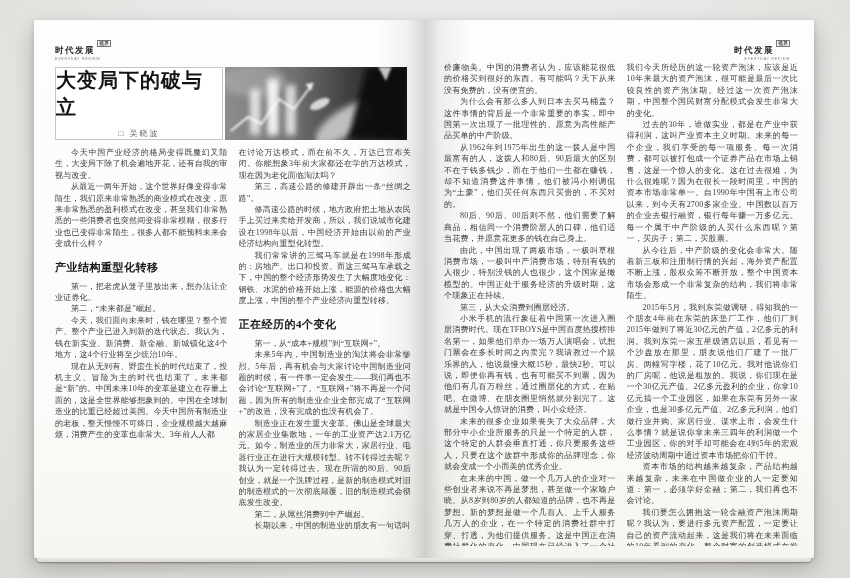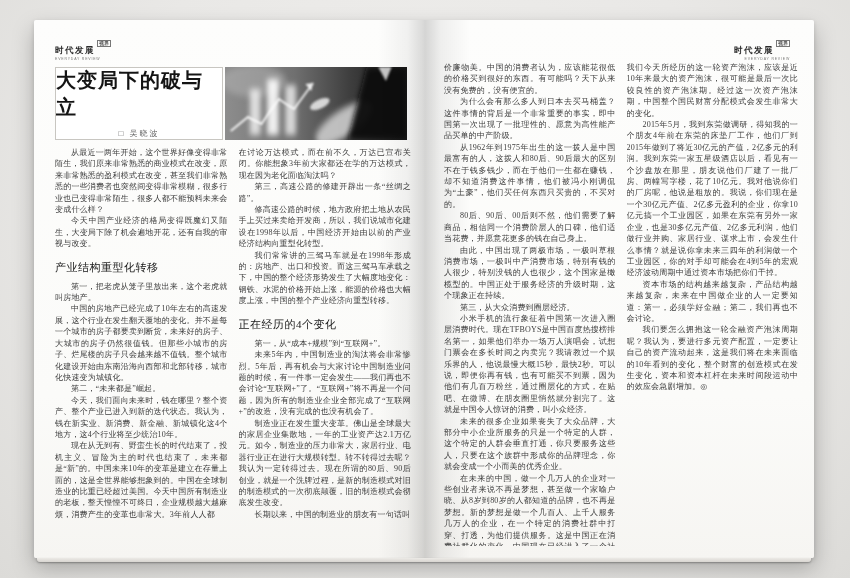--- a/index.html
+++ b/index.html
@@ -48,21 +48,21 @@
   .cols{position:absolute;display:flex;gap:11px;overflow:hidden;}
   .page.left  .cols{left:21px;right:13px;top:127px;bottom:12px;}
   .page.right .cols{left:20px;right:16px;top:42px;bottom:12px;}
   .col{flex:1;overflow:hidden;}
 
   .para{
     margin:0;text-indent:2em;font-size:8px;line-height:11.4px;
     text-align:justify;color:#3c3c3c;letter-spacing:.2px;
   }
   .para.cont{text-indent:0;}
-  .sec-head{margin:11px 0 7px;font-size:11px;line-height:13px;font-weight:normal;color:#161616;letter-spacing:.5px;}
+  .sec-head{margin:11px 0 7px;font-size:11px;line-height:13px;font-weight:bold;color:#161616;letter-spacing:.5px;}
 </style>
 </head>
 <body>
 
 <div class="spread">
 
   <div class="page left">
     <div class="masthead mh-left">
       <div>
         <span class="mh-cn">时代发展</span><span class="mh-tag">视界</span>
@@ -112,38 +112,38 @@
           <g>
             <polygon points="148,0 190,0 190,73 128,73" fill="#101010" opacity="0.96" filter="url(#b3)"></polygon>
             <polygon points="160,0 174,0 168,14" fill="#e6e6e6" opacity="0.85" filter="url(#b1)"></polygon>
           </g>
         </svg>
       </div>
     </div>
 
     <div class="cols">
       <div class="col">
+          <p class="para">今天中国产业经济的格局变得既魔幻又陌生，大变局下除了机会遍地开花，还有自我的审视与改变。</p>
           <p class="para">从最近一两年开始，这个世界好像变得非常陌生，我们原来非常熟悉的商业模式在改变，原来非常熟悉的盈利模式在改变，甚至我们非常熟悉的一些消费者也突然间变得非常模糊，很多行业也已变得非常陌生，很多人都不能预料未来会变成什么样？</p>
-          <p class="para">今天中国产业经济的格局变得既魔幻又陌生，大变局下除了机会遍地开花，还有自我的审视与改变。</p>
           <h3 class="sec-head">产业结构重型化转移</h3>
-          <p class="para">第一，把老虎从笼子里放出来，这个老虎就叫房地产。</p>
-          <p class="para">中国的房地产已经完成了10年左右的高速发展，这个行业在发生翻天覆地的变化。并不是每一个城市的房子都要卖到断货，未来好的房子、大城市的房子仍然很值钱。但那些小城市的房子、烂尾楼的房子只会越来越不值钱。整个城市化建设开始由东南沿海向西部和北部转移，城市化快速变为城镇化。</p>
+          <p class="para">第一，把老虎从笼子里放出来，想办法让企业证券化。</p>
           <p class="para">第二，“未来都是”崛起。</p>
           <p class="para">今天，我们面向未来时，钱在哪里？整个资产、整个产业已进入到新的迭代状态。我认为，钱在新实业、新消费、新金融、新城镇化这4个地方，这4个行业将至少统治10年。</p>
           <p class="para">现在从无到有、野蛮生长的时代结束了，投机主义、冒险为主的时代也结束了，未来都是“新”的。中国未来10年的变革是建立在存量上面的，这是全世界能够想象到的。中国在全球制造业的比重已经超过美国。今天中国所有制造业的老板，整天惶惶不可终日，企业规模越大越麻烦，消费产生的变革也非常大。3年前人人都</p>
         </div>
       <div class="col">
           <p class="para cont">在讨论万达模式，而在前不久，万达已宣布关闭。你能想象3年前大家都还在学的万达模式，现在因为老化面临淘汰吗？</p>
           <p class="para">第三，高速公路的修建开辟出一条“丝绸之路”。</p>
           <p class="para">修高速公路的时候，地方政府把土地从农民手上买过来卖给开发商，所以，我们说城市化建设在1998年以后，中国经济开始由以前的产业经济结构向重型化转型。</p>
           <p class="para">我们常常讲的三驾马车就是在1998年形成的：房地产、出口和投资。而这三驾马车承载之下，中国的整个经济形势发生了大幅度地变化：钢铁、水泥的价格开始上涨，能源的价格也大幅度上涨，中国的整个产业经济向重型转移。</p>
           <h3 class="sec-head">正在经历的4个变化</h3>
           <p class="para">第一，从“成本+规模”到“互联网+”。</p>
           <p class="para">未来5年内，中国制造业的淘汰将会非常惨烈。5年后，再有机会与大家讨论中国制造业问题的时候，有一件事一定会发生——我们再也不会讨论“互联网+”了。“互联网+”将不再是一个问题，因为所有的制造业企业全部完成了“互联网+”的改造，没有完成的也没有机会了。</p>
           <p class="para">制造业正在发生重大变革。佛山是全球最大的家居企业集散地，一年的工业资产达2.1万亿元。如今，制造业的压力非常大，家居行业、电器行业正在进行大规模转型。转不转得过去呢？我认为一定转得过去。现在所谓的80后、90后创业，就是一个洗牌过程，是新的制造模式对旧的制造模式的一次彻底颠覆，旧的制造模式会彻底发生改变。</p>
+          <p class="para">第二，从屌丝消费到中产崛起。</p>
           <p class="para">长期以来，中国的制造业的朋友有一句话叫</p>
         </div>
     </div>
   </div>
 
   <div class="page right">
     <div class="masthead mh-right">
       <div>
         <span class="mh-cn">时代发展</span><span class="mh-tag">视界</span>
       </div>
@@ -158,20 +158,22 @@
           <p class="para">80后、90后、00后则不然，他们需要了解商品，相信同一个消费阶层人的口碑，他们适当花费，并愿意花更多的钱在自己身上。</p>
           <p class="para">由此，中国出现了两极市场，一极叫草根消费市场，一极叫中产消费市场，特别有钱的人很少，特别没钱的人也很少，这个国家是橄榄型的。中国正处于服务经济的升级时期，这个现象正在持续。</p>
           <p class="para">第三，从大众消费到圈层经济。</p>
           <p class="para">小米手机的流行象征着中国第一次进入圈层消费时代。现在TFBOYS是中国百度热搜榜排名第一，如果他们举办一场万人演唱会，试想门票会在多长时间之内卖完？我请教过一个娱乐界的人，他说最慢大概15秒，最快2秒。可以说，即便你再有钱，也有可能买不到票，因为他们有几百万粉丝，通过圈层化的方式，在贴吧、在微博、在朋友圈里悄然就分割完了。这就是中国令人惊讶的消费，叫小众经济。</p>
           <p class="para">未来的很多企业如果丧失了大众品牌，大部分中小企业所服务的只是一个特定的人群，这个特定的人群会垂直打通，你只要服务这些人，只要在这个族群中形成你的品牌理念，你就会变成一个小而美的优秀企业。</p>
           <p class="para">在未来的中国，做一个几万人的企业对一些创业者来说不再是梦想，甚至做一个家喻户晓、从8岁到80岁的人都知道的品牌，也不再是梦想。新的梦想是做一个几百人、上千人服务几万人的企业，在一个特定的消费社群中打穿、打透，为他们提供服务。这是中国正在消费社群化的变化。中国现在已经进入了一个社群经济时代，有人多的价值观、人群认同变得非常重要。</p>
         </div>
       <div class="col">
         <div>
             <p class="para cont">我们今天所经历的这一轮资产泡沫，应该是近10年来最大的资产泡沫，很可能是最后一次比较良性的资产泡沫期。经过这一次资产泡沫期，中国整个国民财富分配模式会发生非常大的变化。</p>
+            <p class="para">过去的30年，谁做实业，都是在产业中获得利润，这叫产业资本主义时期。未来的每一个企业，我们享受的每一项服务、每一次消费，都可以被打包成一个证券产品在市场上销售，这是一个惊人的变化。这在过去很难，为什么很难呢？因为在很长一段时间里，中国的资本市场非常单一。自1990年中国有上市公司以来，到今天有2700多家企业。中国数以百万的企业去银行融资，银行每年赚一万多亿元。每一个属于中产阶级的人买什么东西呢？第一，买房子；第二，买股票。</p>
+            <p class="para">从今往后，中产阶级的变化会非常大。随着新三板和注册制行情的兴起，海外资产配置不断上涨，股权众筹不断开放，整个中国资本市场会形成一个非常复杂的结构，我们将非常陌生。</p>
             <p class="para">2015年5月，我到东莞做调研，得知我的一个朋友4年前在东莞的床垫厂工作，他们厂到2015年做到了将近30亿元的产值，2亿多元的利润。我到东莞一家五星级酒店以后，看见有一个沙盘放在那里，朋友说他们厂建了一批厂房、两幢写字楼，花了10亿元。我对他说你们的厂房呢，他说是粗放的。我说，你们现在是一个30亿元产值、2亿多元盈利的企业，你拿10亿元搞一个工业园区，如果在东莞有另外一家企业，也是30多亿元产值、2亿多元利润，他们做行业并购、家居行业、谋求上市，会发生什么事情？就是说你拿未来三四年的利润做一个工业园区，你的对手却可能会在4到5年的宏观经济波动周期中通过资本市场把你们干掉。</p>
             <p class="para">资本市场的结构越来越复杂，产品结构越来越复杂，未来在中国做企业的人一定要知道：第一，必须学好金融；第二，我们再也不会讨论。</p>
             <p class="para">我们要怎么拥抱这一轮金融资产泡沫周期呢？我认为，要进行多元资产配置，一定要让自己的资产流动起来，这是我们将在未来面临的10年看到的变化，整个财富的创造模式在发生变化，资本和资本杠杆在未来时间段运动中的效应会急剧增加。◎</p>
           </div>
 
       </div>
     </div>
   </div>
 
   <div class="gutter"></div>

